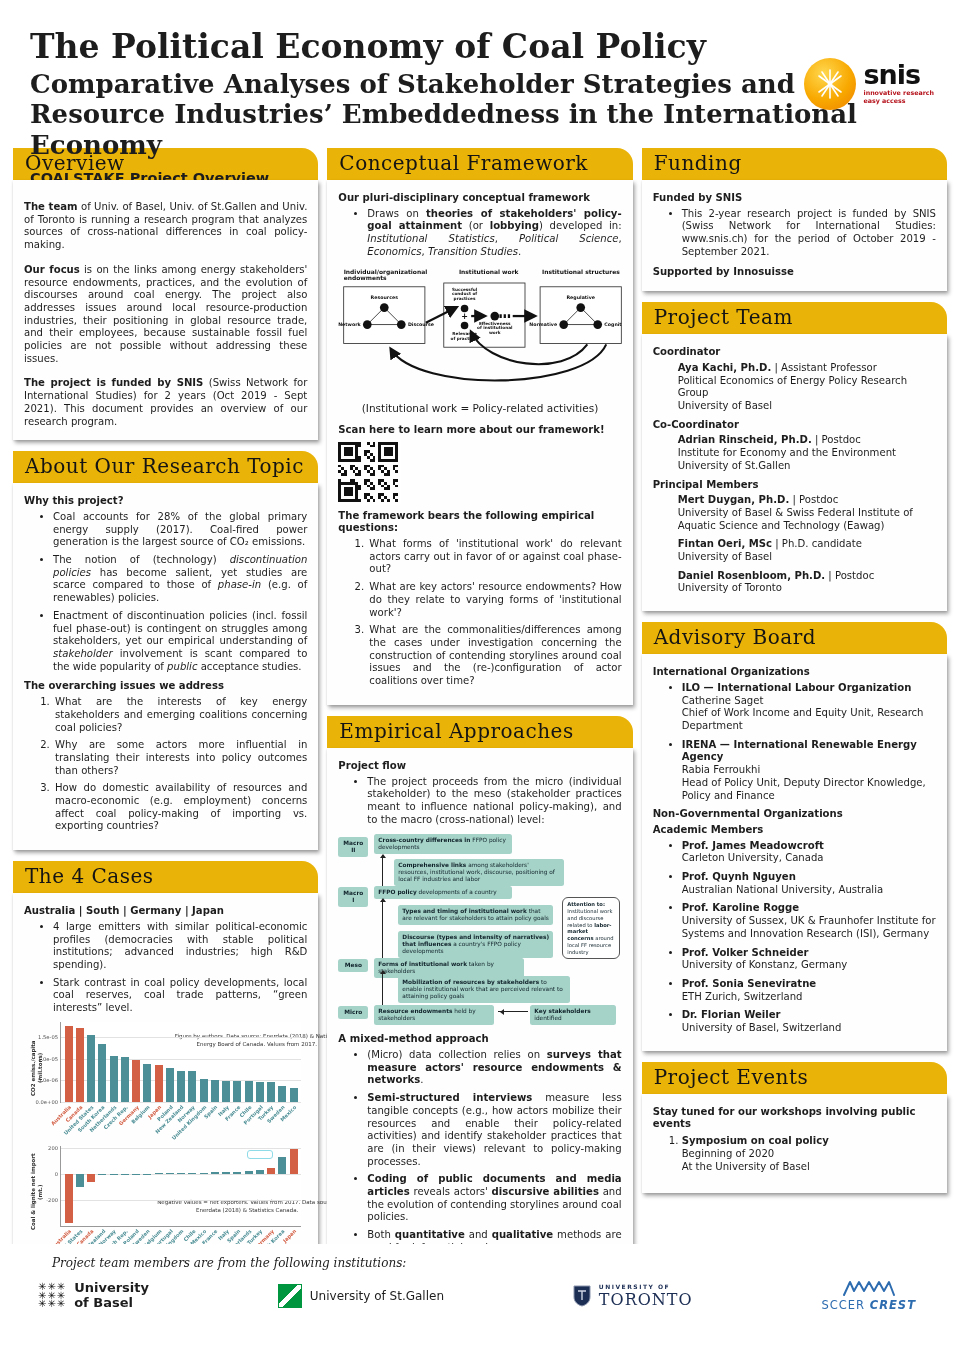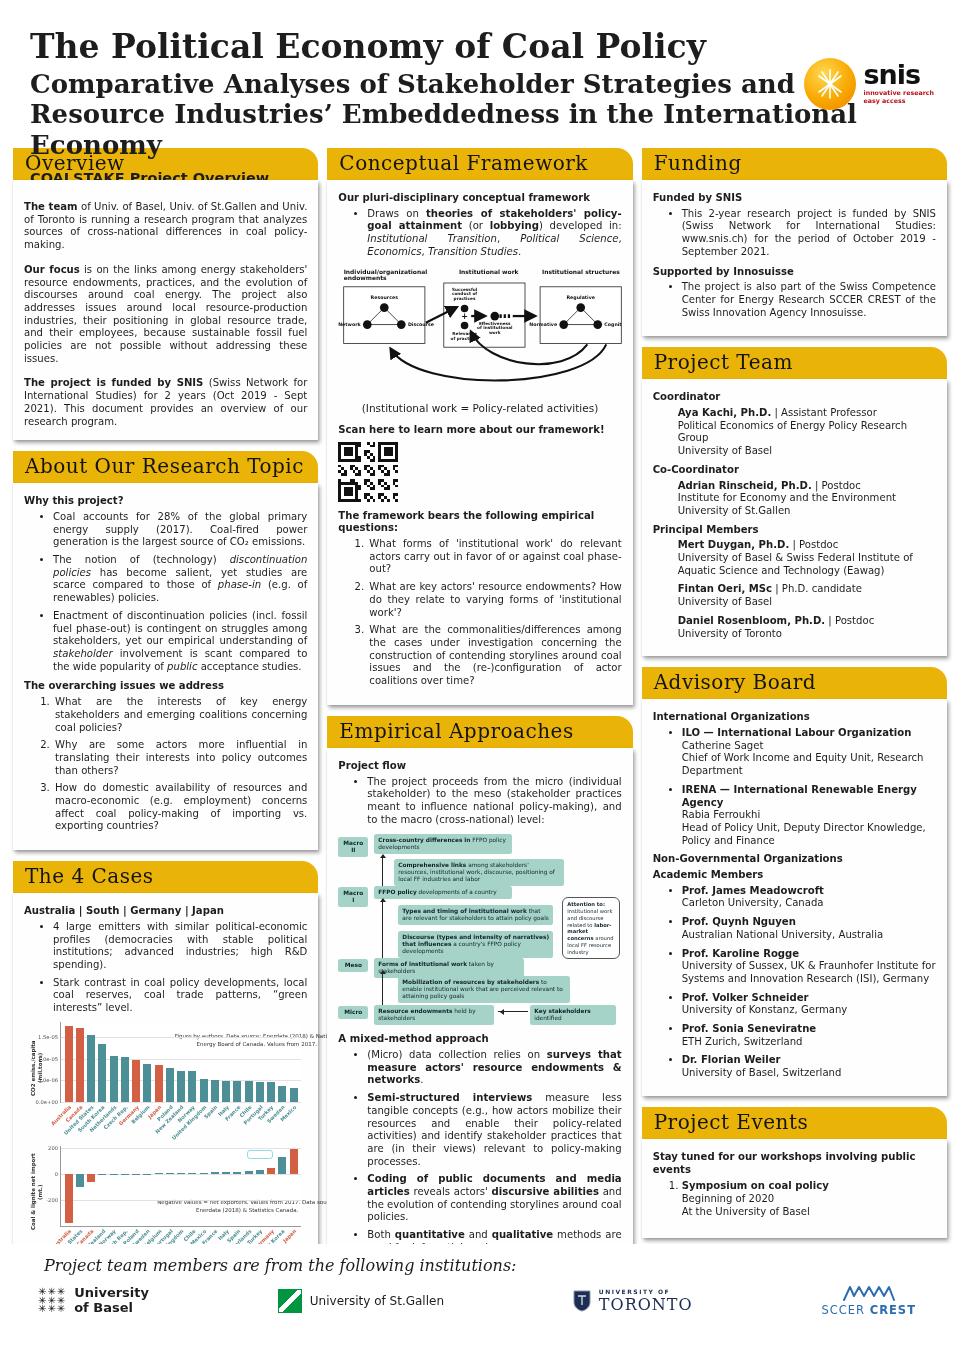--- a/index.html
+++ b/index.html
@@ -75,32 +75,32 @@
   .flow .lvl{text-align:center;font-weight:700;}
   .flow .note{position:absolute;background:#fff;border:1px solid #555;border-radius:6px;padding:3px 4px;
               font-size:5.2px;line-height:1.3;box-sizing:border-box;}
   .va{position:absolute;border-left:1.3px solid #222;}
   .va::before{content:"";position:absolute;top:-4px;left:-3.6px;border:3px solid transparent;border-bottom:4.5px solid #222;}
   .ha{position:absolute;border-top:1.2px solid #222;}
   .ha::before{content:"";position:absolute;left:-1px;top:-3.6px;border:3px solid transparent;border-right:4.5px solid #222;}
 
   
   .page-footer{position:absolute;left:0;right:0;bottom:0;height:108px;padding:6px 30px 0 36px;box-sizing:border-box;}
-  .footer-note{font-family:"DejaVu Serif",serif;font-style:italic;font-size:16px;margin:0 8px 10px;}
+  .footer-note{font-family:"DejaVu Serif",serif;font-style:italic;font-size:12px;margin:0 16px 10px;}
   .logos{display:flex;align-items:center;justify-content:space-between;padding:0 14px 0 2px;}
   .logo{display:flex;align-items:center;gap:8px;}
   .basel-marks{font-size:10px;line-height:0.85;letter-spacing:1px;color:#111;text-align:center;}
   .basel-text{font-size:13px;font-weight:700;line-height:1.12;}
   .hsg-mark{width:22px;height:22px;background:linear-gradient(135deg,#00963f 42%,#fff 42%,#fff 58%,#00963f 58%);border:1px solid #00963f;}
   .hsg-text{font-size:12px;}
   .uoft-text .l1{font-size:6px;letter-spacing:1.5px;color:#1c2e54;font-weight:700;}
   .uoft-text .l2{font-family:"DejaVu Serif",serif;font-size:16px;color:#1c2e54;letter-spacing:1px;}
   .sccer{display:flex;flex-direction:column;align-items:center;gap:2px;}
   .sccer-text{font-size:11.5px;color:#2e6cb0;letter-spacing:1px;}
-  .sccer-text b{font-weight:700;}
+  .sccer-text b{font-weight:700;font-style:italic;}
 </style>
 </head>
 <body>
 
 <div class="page">
 
   <header class="page-header">
     <h1 class="main-title">The Political Economy of Coal Policy</h1>
     <h2 class="sub-title">Comparative Analyses of Stakeholder Strategies and</h2>
     <h2 class="sub-title">Resource Industries’ Embeddedness in the International Economy</h2>
@@ -373,21 +373,21 @@
       </section>
     </div>
 
     <div class="col">
 
       <section class="block">
         <div class="block-title">Conceptual Framework</div>
         <div class="block-body">
           <div class="h-sub">Our pluri-disciplinary conceptual framework</div>
           <ul class="blt">
-              <li>Draws on <b>theories of stakeholders' policy-goal attainment</b> (or <b>lobbying</b>) developed in: <i>Institutional Transition</i>, <i>Political Science</i>, <i>Economics</i>, <i>Transition Studies</i>.</li>
+              <li>Draws on <b>theories of stakeholders' policy-goal attainment</b> (or <b>lobbying</b>) developed in: <i>Institutional Statistics</i>, <i>Political Science</i>, <i>Economics</i>, <i>Transition Studies</i>.</li>
             </ul>
 
           <svg class="fw-svg" viewBox="0 0 300 140">
             <defs>
               <marker id="ah" markerWidth="6" markerHeight="6" refX="4.5" refY="3" orient="auto">
                 <path d="M0,0 L6,3 L0,6 z" fill="#111"></path>
               </marker>
             </defs>
 
             <text x="6" y="8" font-size="6.3" font-weight="bold" fill="#111"><tspan x="6" dy="0">Individual/organizational</tspan><tspan x="6" dy="1.15em">endowments</tspan></text>
@@ -688,23 +688,20 @@
     <div class="col">
 
       <section class="block">
         <div class="block-title">Funding</div>
         <div class="block-body">
           <div class="h-sub">Funded by SNIS</div>
           <ul class="blt">
               <li>This 2-year research project is funded by SNIS (Swiss Network for International Studies: www.snis.ch) for the period of October 2019 - September 2021.</li>
             </ul>
           <div class="h-sub">Supported by Innosuisse</div>
-          <ul class="blt">
-              <li>The project is also part of the Swiss Competence Center for Energy Research SCCER CREST of the Swiss Innovation Agency Innosuisse.</li>
-            </ul>
         </div>
       </section>
 
       <section class="block">
         <div class="block-title">Project Team</div>
         <div class="block-body">
           <div class="h-sub">Coordinator</div>
           <ul class="members">
               <li><b>Aya Kachi, Ph.D.</b> | Assistant Professor<br>Political Economics of Energy Policy Research Group<br>University of Basel</li>
             </ul>

